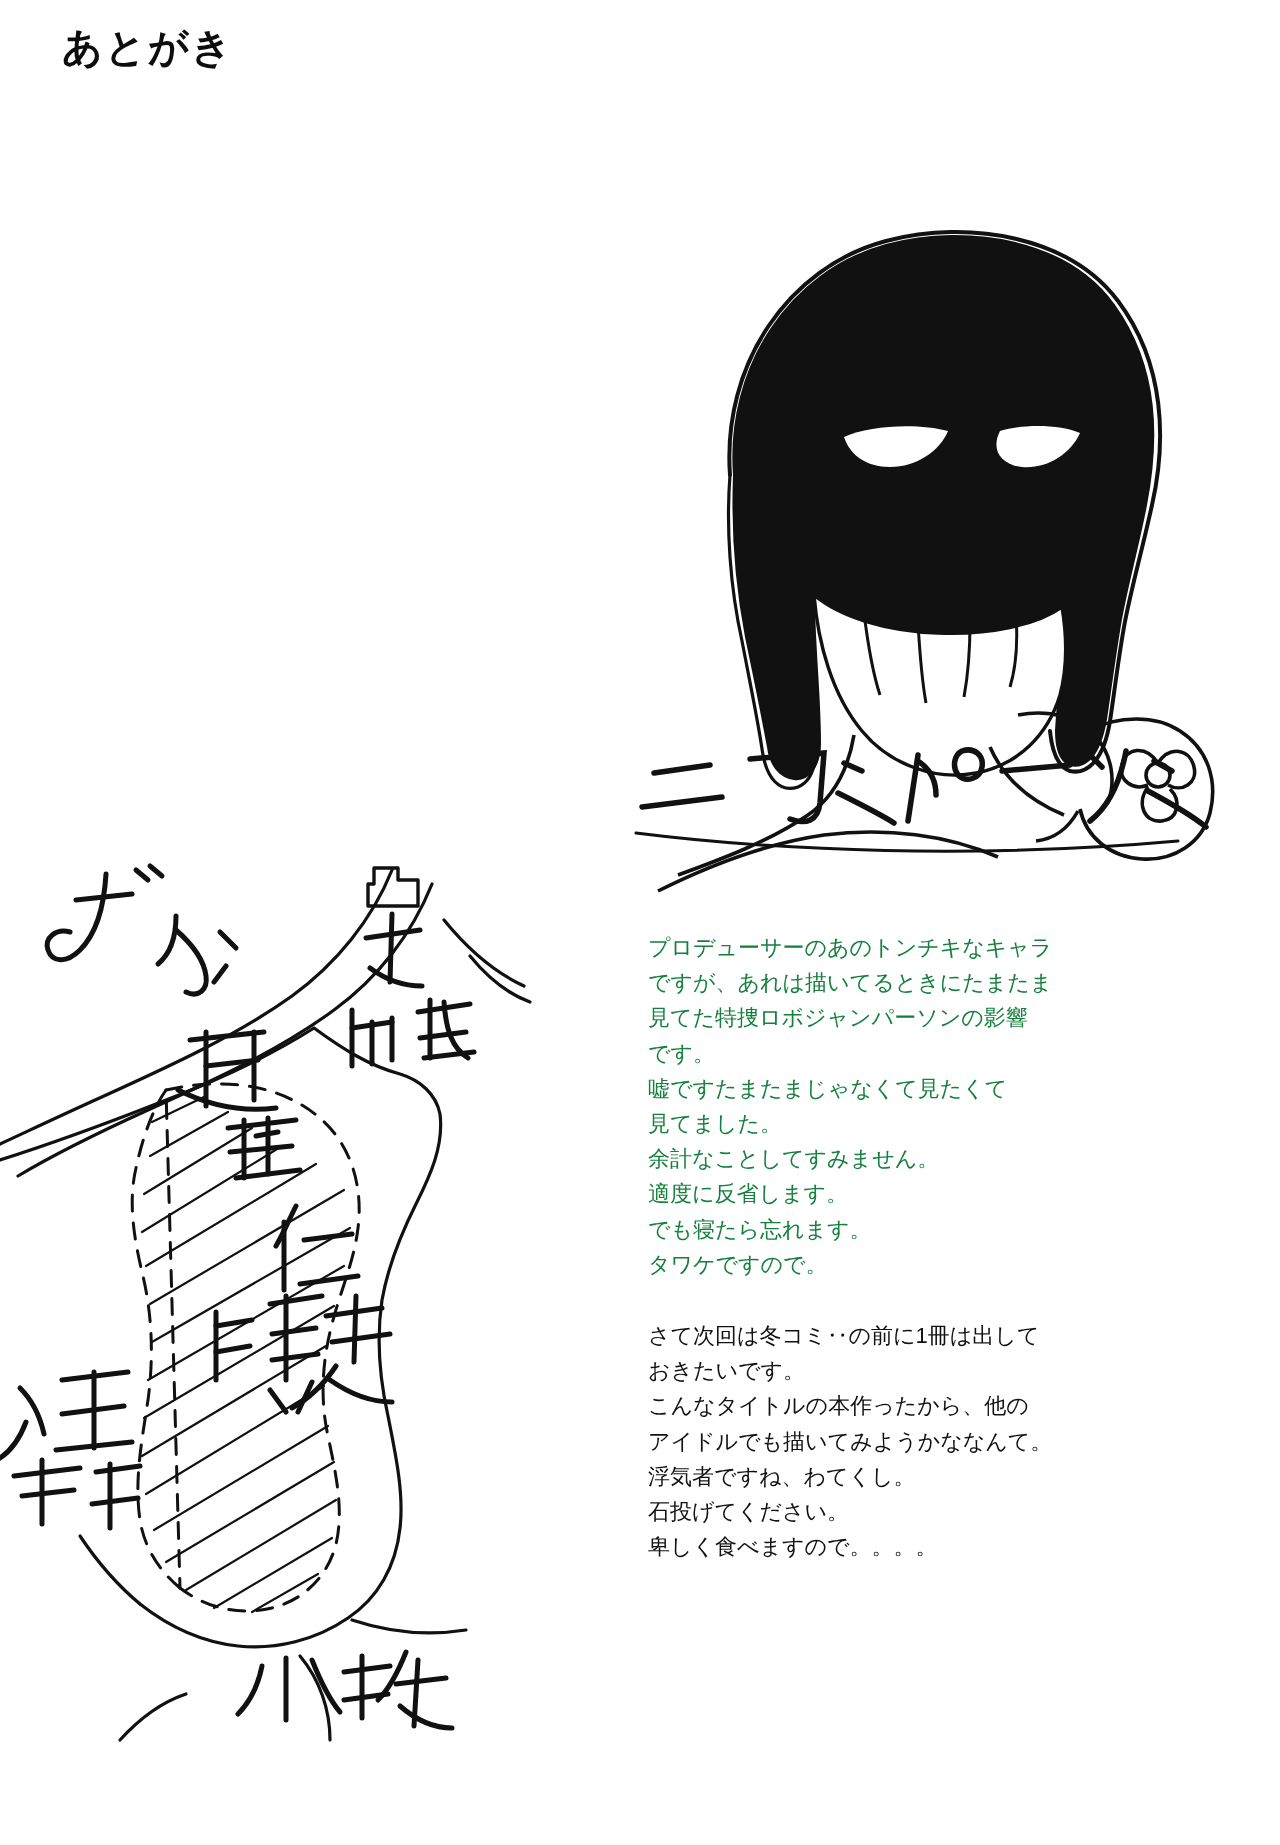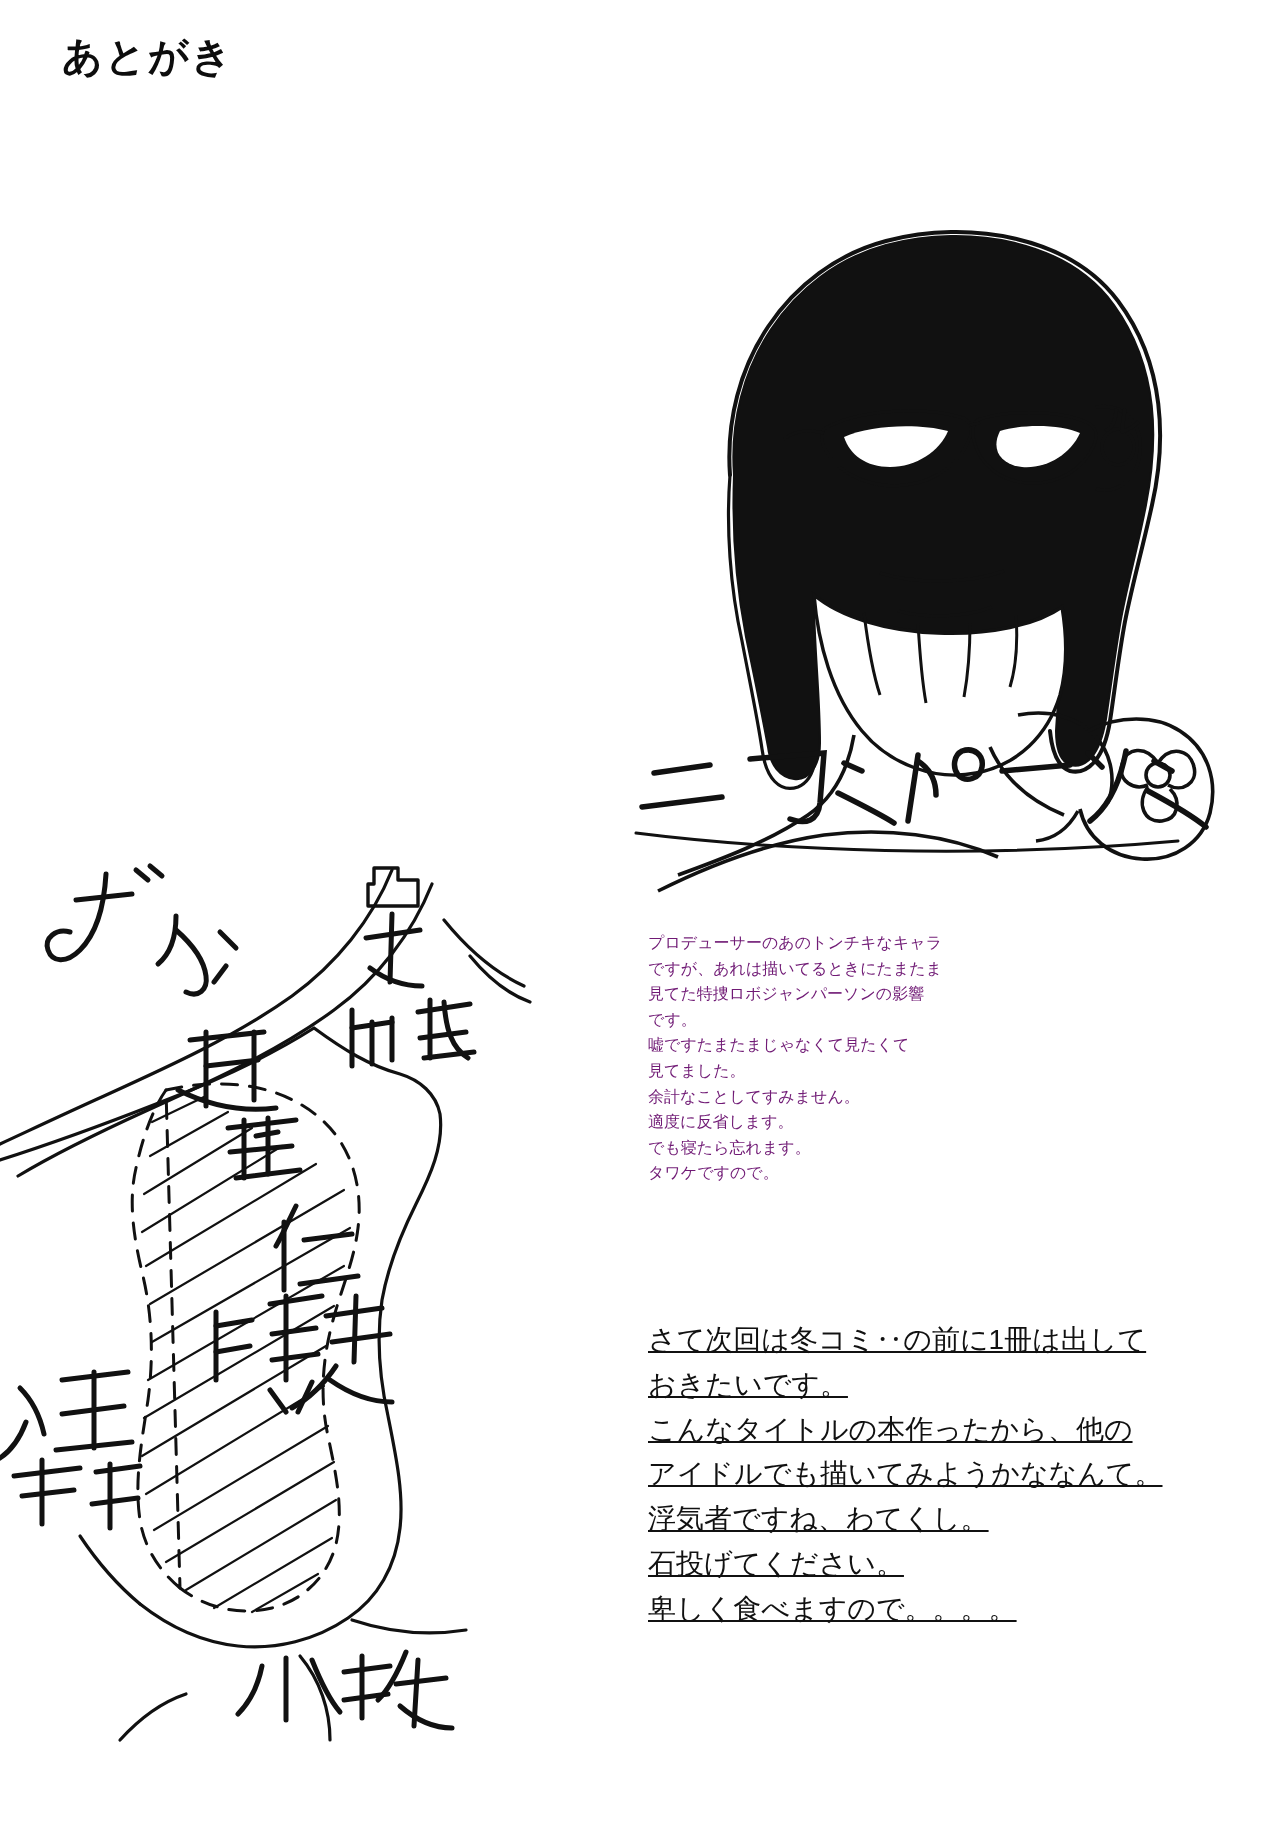--- a/index.html
+++ b/index.html
@@ -21,21 +21,21 @@
     left: 0; top: 0;
     width: 1280px;
     height: 1845px;
     background: #ffffff;
   }
 
   
   .title {
     position: absolute;
     left: 62px;
-    top: 32px;
+    top: 23px;
     font-size: 40px;
     font-weight: bold;
     letter-spacing: 2px;
     line-height: 1.2;
     color: #0d0d0d;
   }
 
   
   .afterword-text {
     position: absolute;
@@ -47,35 +47,34 @@
     color: #111111;
     white-space: pre-wrap;
   }
 
   
   .right-text-1 {
     position: absolute;
     left: 648px;
     top: 930px;
     width: 560px;
-    font-size: 16px;
+    font-size: 22px;
     line-height: 1.60;
-    color: #701a75;
+    color: #15803d;
     white-space: pre-wrap;
   }
   .right-text-2 {
     position: absolute;
     left: 648px;
     top: 1318px;
     width: 560px;
-    font-size: 28px;
+    font-size: 22px;
     line-height: 1.60;
     color: #111111;
     white-space: pre-wrap;
-    text-decoration: underline;
   }
   .right-text-3 {
     position: absolute;
     left: 648px;
     top: 1596px;
     width: 560px;
     font-size: 22px;
     line-height: 1.60;
     color: #111111;
     white-space: pre-wrap;

